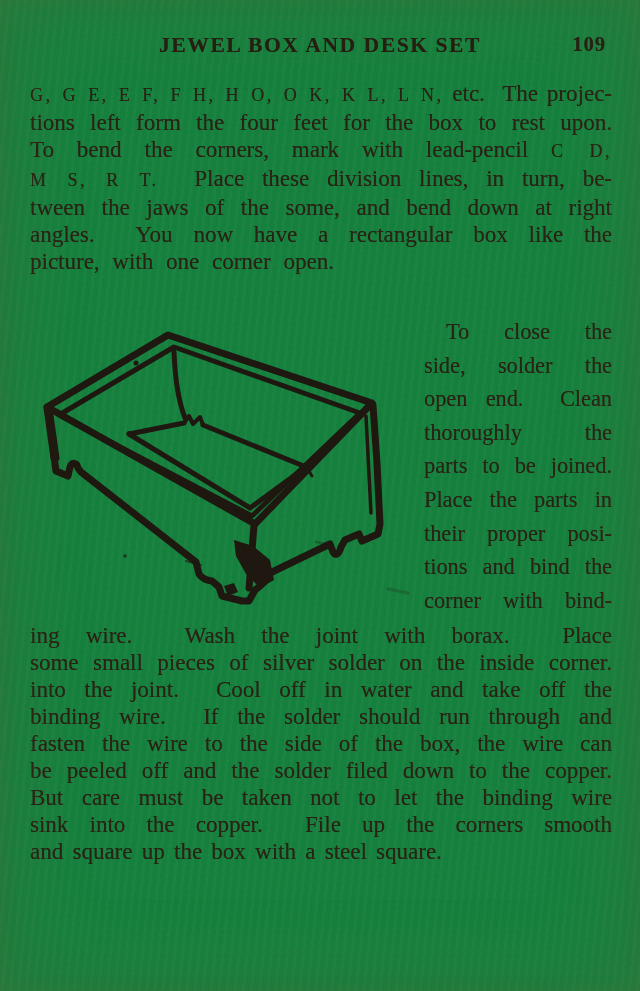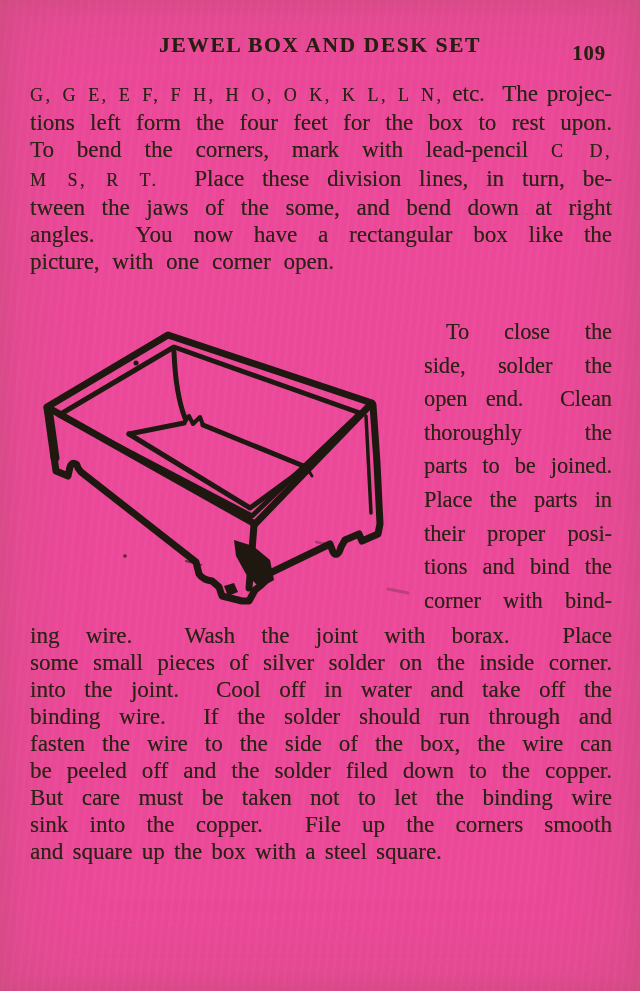--- a/index.html
+++ b/index.html
@@ -5,21 +5,21 @@
   html,body{margin:0;padding:0;}
   .page{
     position:relative;
     width:640px;height:991px;
     overflow:hidden;
     font-family:"Liberation Serif","DejaVu Serif",serif;
     color:#2a2215;
     background:
       radial-gradient(130% 95% at 48% 42%, rgba(255,252,242,0.55), rgba(255,252,242,0) 62%),
       linear-gradient(158deg,#f1e8d6 0%,#eee4d0 45%,#e9decα 100%);
-    background-color:#ec4899;
+    background-color:#15803d;
   }
   .vignette{
     position:absolute;inset:0;pointer-events:none;
     box-shadow:inset 0 0 90px rgba(120,95,58,0.22), inset 0 0 18px rgba(110,85,50,0.12);
   }
   .texture{
     position:absolute;inset:0;pointer-events:none;opacity:.5;
     background-image:
       repeating-linear-gradient(6deg, rgba(170,140,100,0.035) 0 2px, rgba(0,0,0,0) 2px 6px),
       repeating-linear-gradient(96deg, rgba(255,255,255,0.05) 0 3px, rgba(0,0,0,0) 3px 8px);
@@ -35,21 +35,21 @@
   .runhead{
     position:absolute;top:33px;left:30px;right:30px;height:26px;
   }
   .runhead .title{
     position:absolute;left:0;right:0;text-align:center;
     font-weight:700;font-size:21.5px;letter-spacing:1.6px;
     color:#241d11;
     text-shadow:0.2px 0.3px 0.5px rgba(40,30,16,0.55);
   }
   .runhead .folio{
-    position:absolute;right:4px;top:9px;
+    position:absolute;right:4px;top:0;
     font-weight:700;font-size:20.5px;letter-spacing:1px;color:#241d11;
     text-shadow:0.2px 0.3px 0.5px rgba(40,30,16,0.55);
   }
   .textblock{
     position:absolute;
     font-size:23px;line-height:27px;
     word-spacing:1.5px;
     text-shadow:0.25px 0.35px 0.5px rgba(42,32,18,0.5);
   }
   #para1{top:80px;left:30px;width:582px;}

